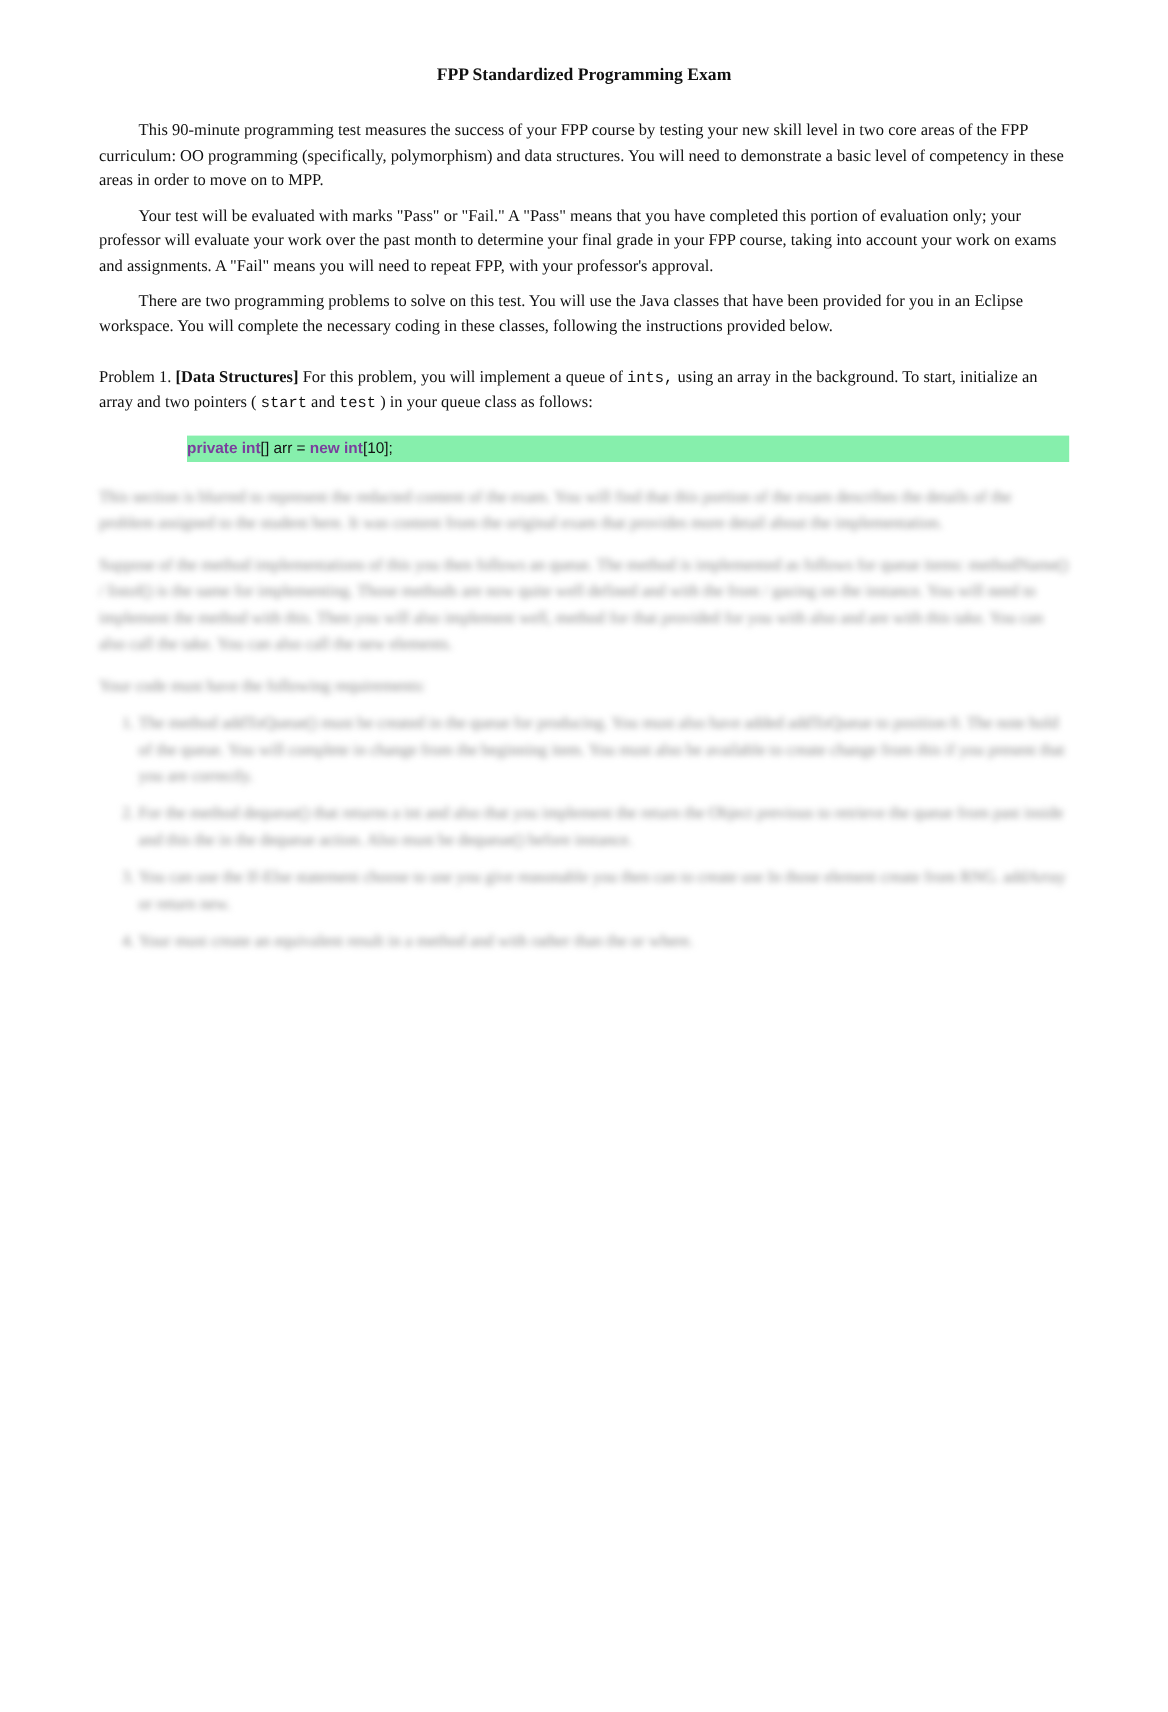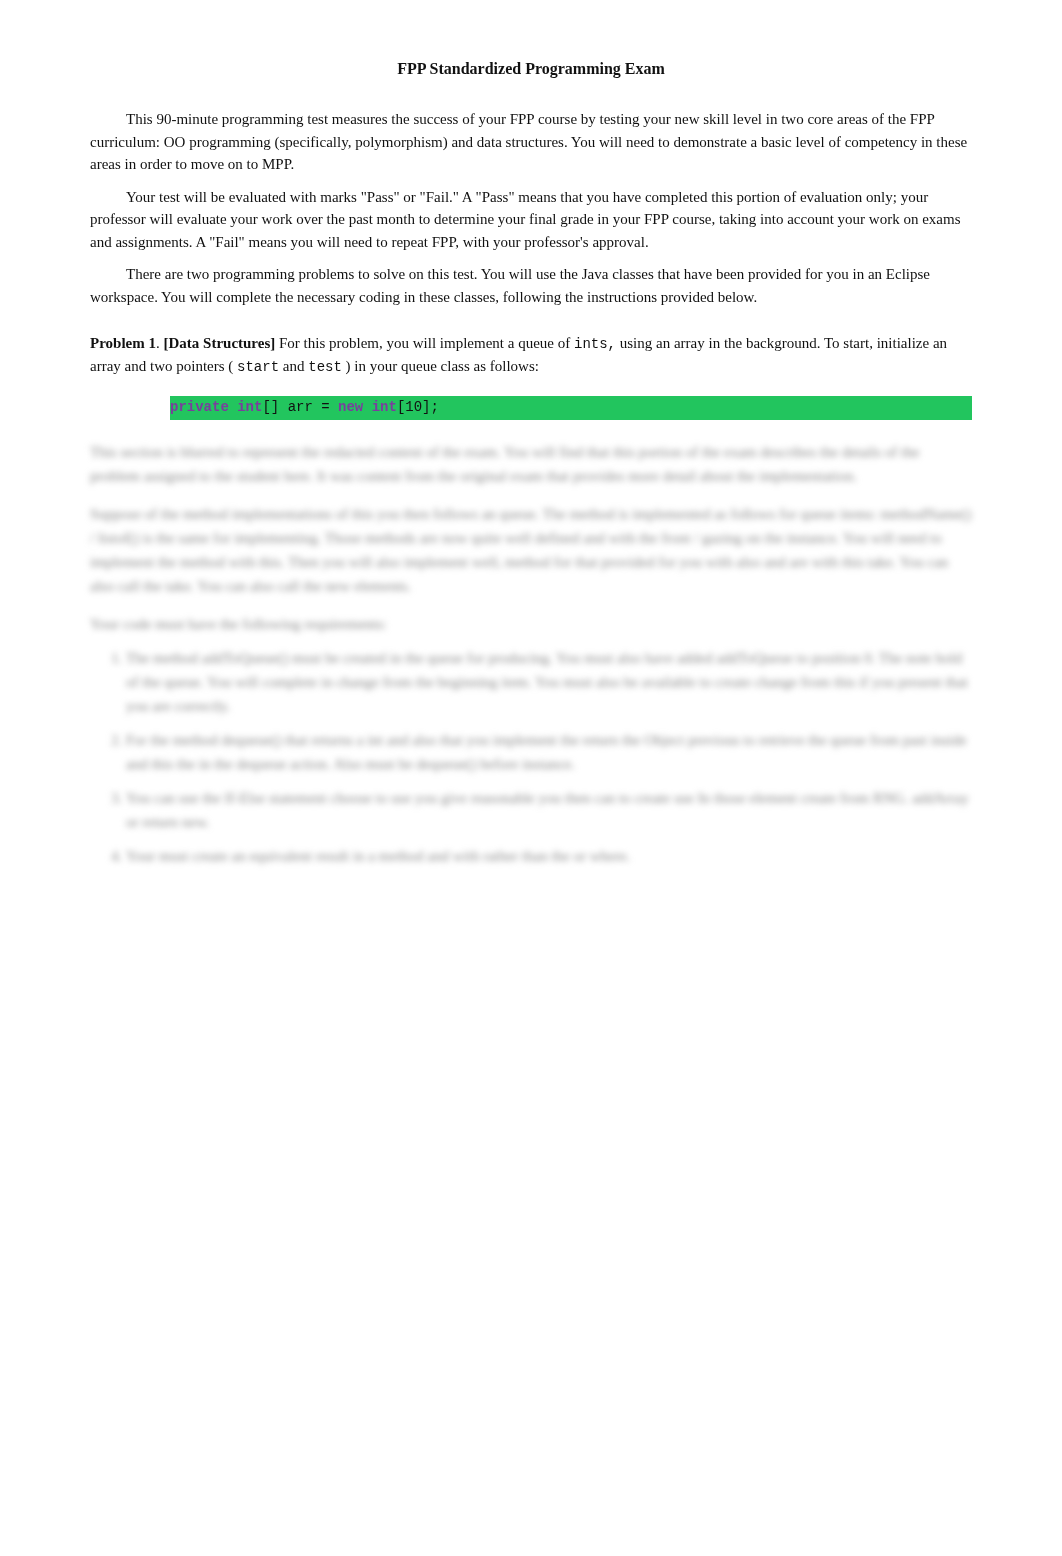--- a/index.html
+++ b/index.html
@@ -31,39 +31,39 @@
       text-indent: 36px;
     }
 
     .problem-header {
       margin-top: 24px;
       margin-bottom: 12px;
       line-height: 1.5;
     }
 
     .problem-number {
-      font-weight: bold;
+      font-weight: normal;
     }
 
     .problem-tag {
       font-weight: bold;
       text-align: center;
     }
 
     code, .inline-code {
       font-family: 'Courier New', Courier, monospace;
       font-size: 14px;
       text-align: center;
     }
 
     .code-block {
-      background: #22c55e;
+      background: #86efac;
       border: none;
       margin: 18px 0 18px 80px;
-      font-family: Liberation Mono, monospace;
+      font-family: Liberation Sans, sans-serif;
       font-size: 14px;
       line-height: 1.7;
     }
 
     .code-line {
       display: block;
       white-space: pre;
     }
 
     .kw {

